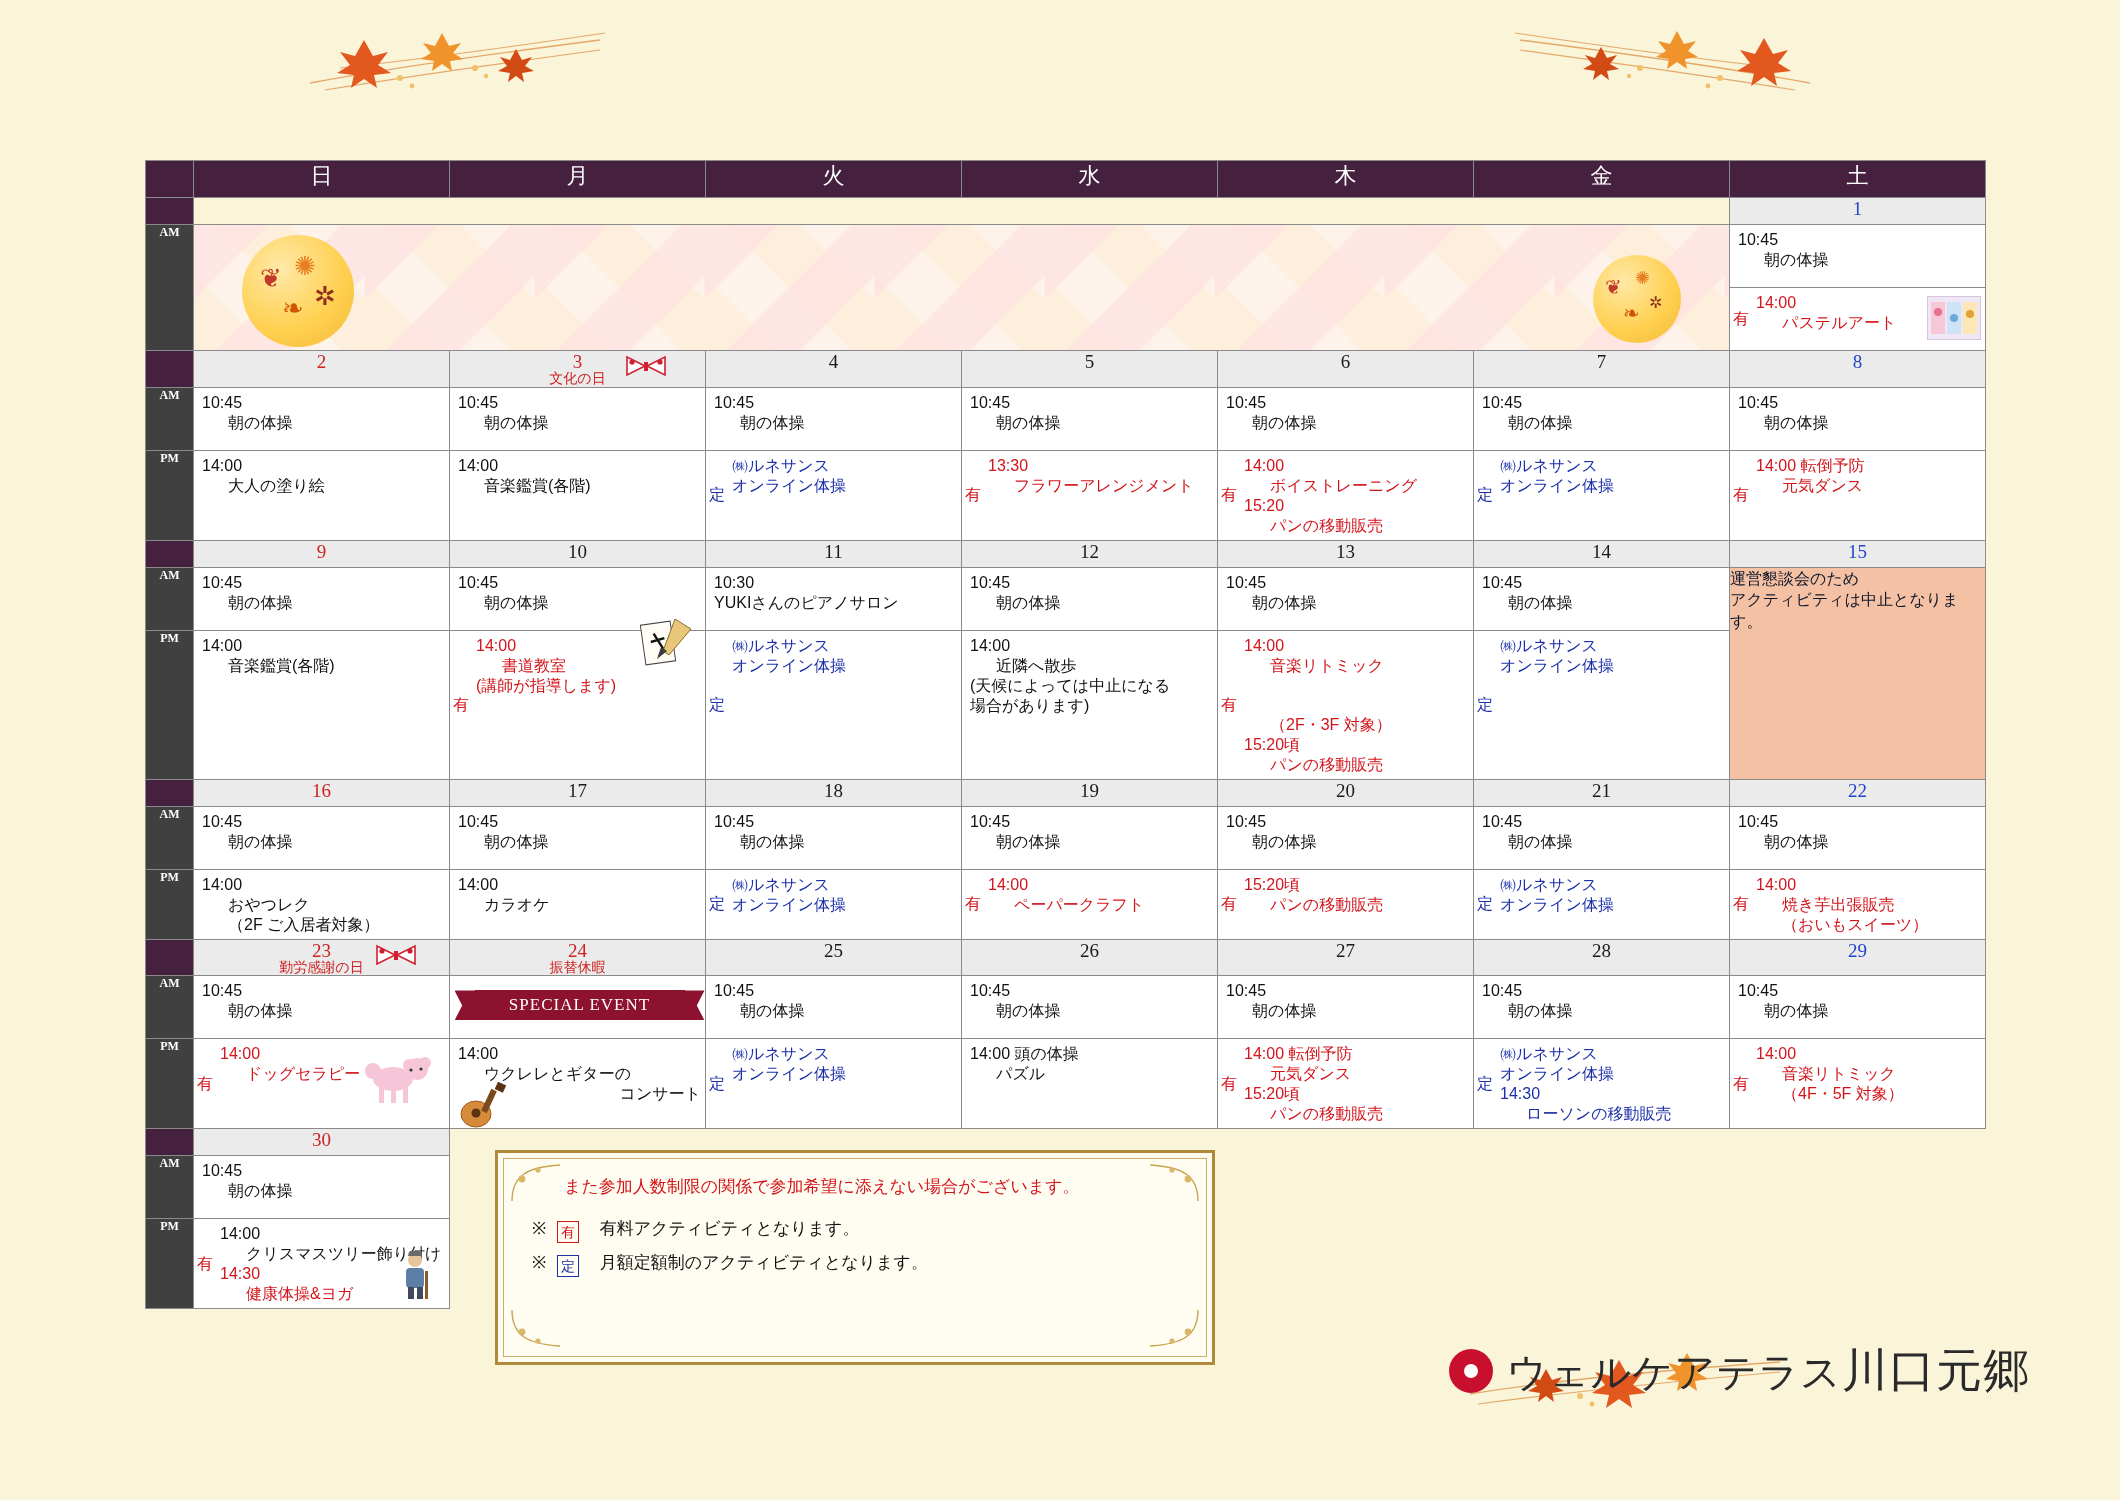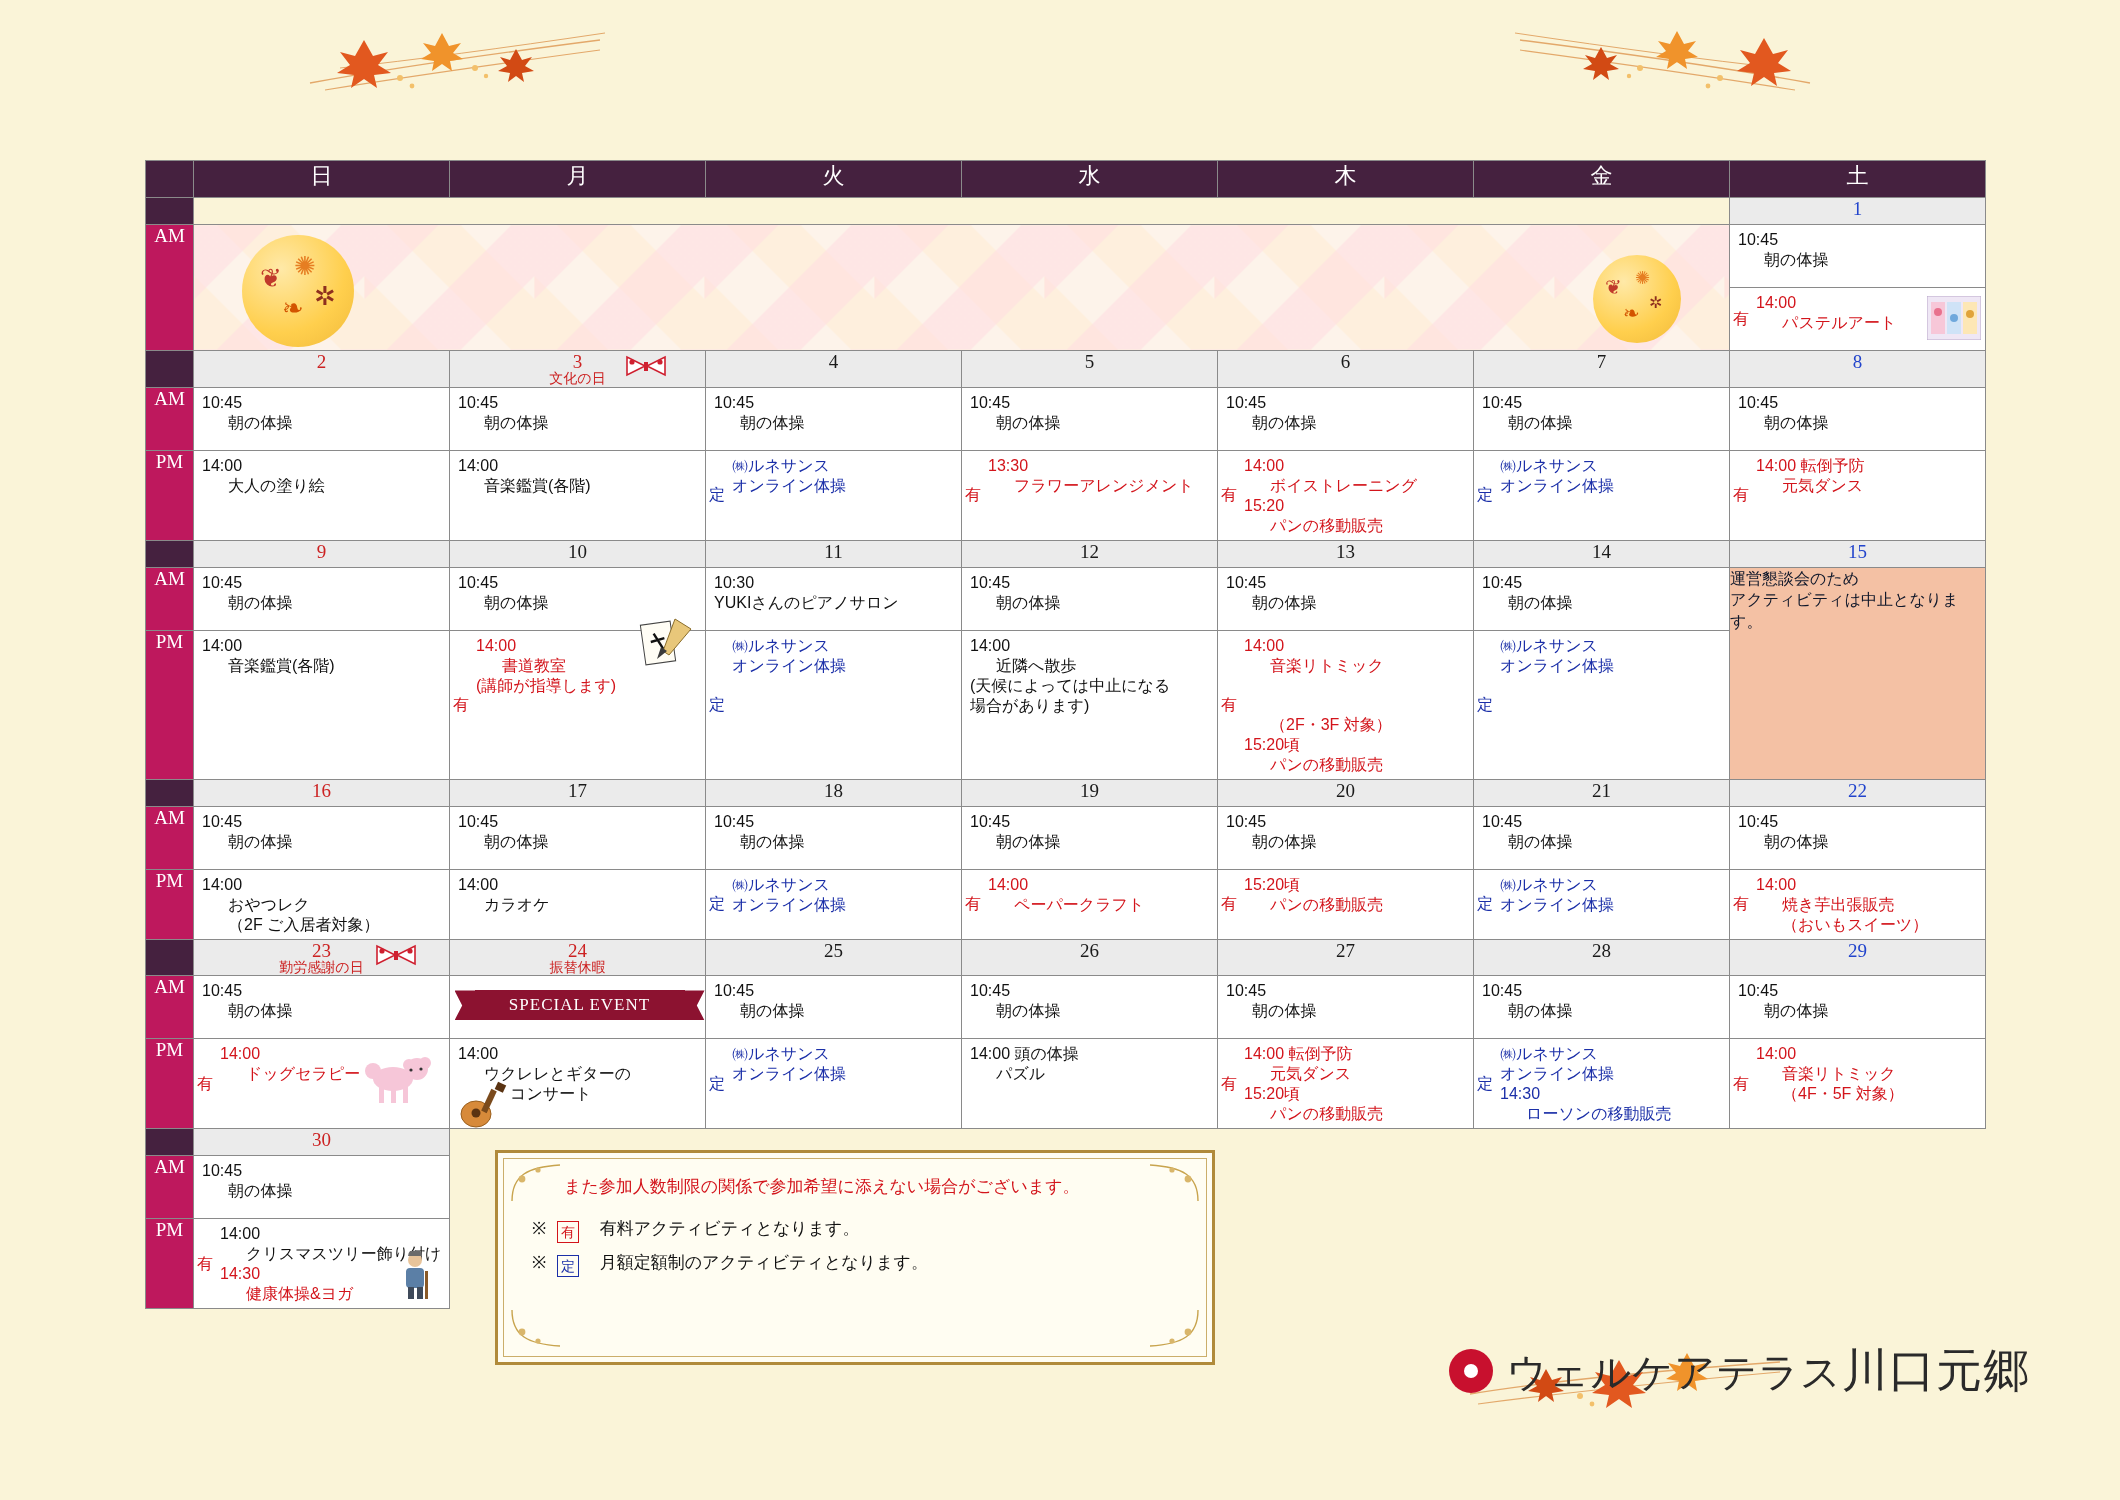--- a/index.html
+++ b/index.html
@@ -38,25 +38,26 @@
   }
   .cal td,.cal th{border:1px solid #8a8a8a;padding:0;vertical-align:top;}
   .hdr{
     background:#45213f;color:#ffffff;
     height:36px;
     font-size:22px;font-weight:normal;
     text-align:center;vertical-align:middle;
     font-family:"Liberation Serif", serif;
   }
   .ampm{
-    background:#be185d;color:#ffffff;
+    background:#404040;color:#ffffff;
     width:48px;
     text-align:center;vertical-align:middle;
-    font-size:19px;
+    font-size:12px;
     font-family:"Liberation Serif", serif;
+    font-weight:bold;
   }
   .corner{background:#45213f;width:48px;}
 
   .datecell{
     background:#ebebeb;height:26px;
     text-align:center;vertical-align:middle;
     font-size:19px;color:#1a1a1a;
     font-family:"Liberation Serif", serif;
     position:relative;
   }
@@ -75,21 +76,21 @@
     line-height:1.25;
   }
   .cell .inner{padding:5px 4px 4px 8px;position:relative;height:100%;box-sizing:border-box;}
   .cell .l1{white-space:nowrap;}
   .cell .l2{white-space:nowrap;padding-left:26px;}
   .cell .l3{white-space:nowrap;padding-left:26px;margin-top:39px;}
   .cell .plain{white-space:nowrap;}
   .red{color:#d3141b;}
   .blue{color:#1b2fa8;}
   .indent{padding-left:26px;}
-  .indent2{padding-left:52px;}
+  .indent2{padding-left:52px;text-align:right;}
 
   td.hasmark{position:relative;}
   td.hasmark > .markbox{
     position:absolute;left:2px;top:50%;transform:translateY(-50%);
     font-size:16px;width:18px;text-align:center;
   }
   td.hasmark > .inner{padding-left:26px;}
 
   
   .banner{

